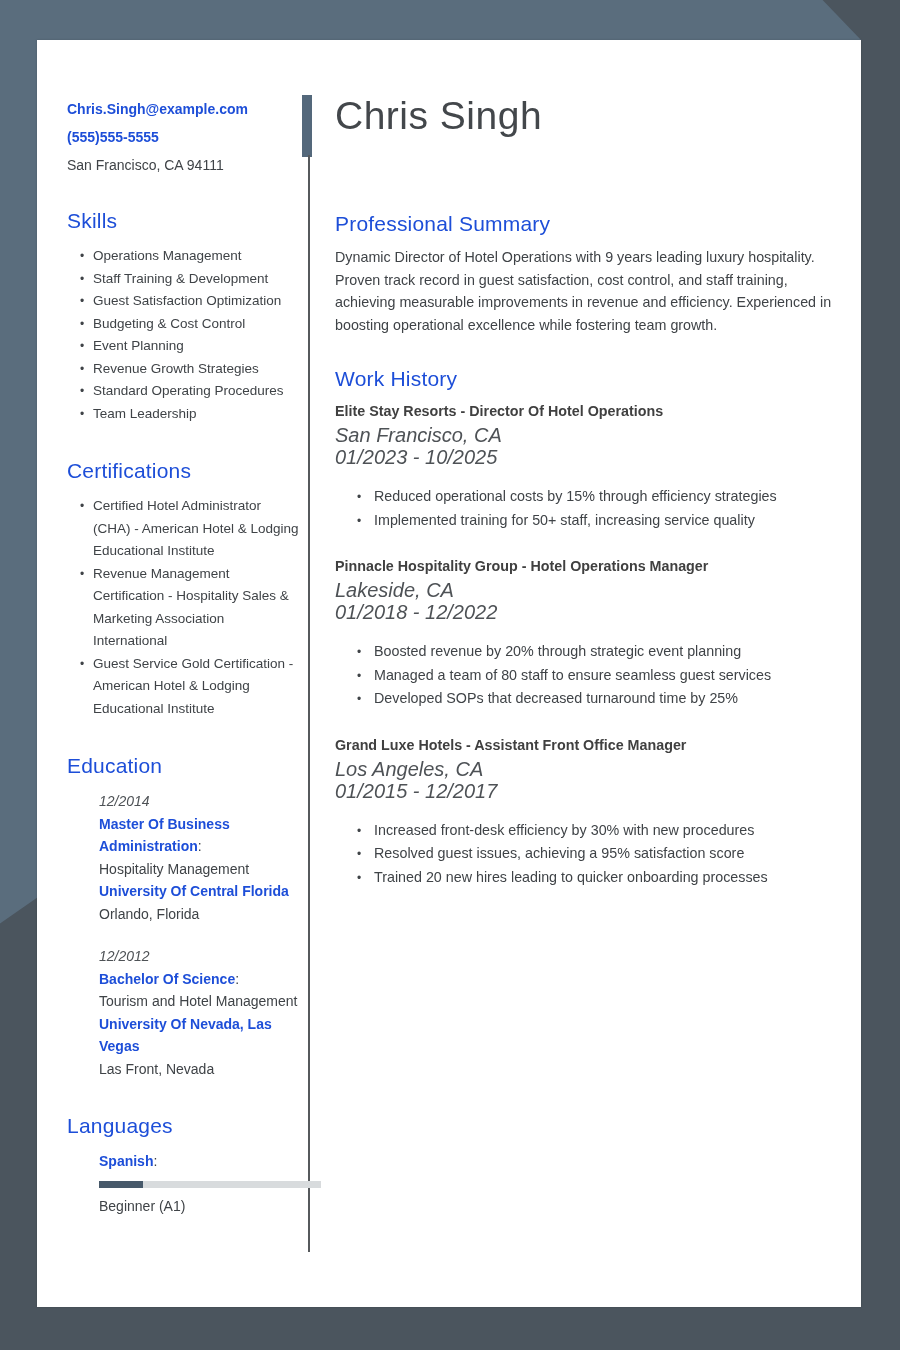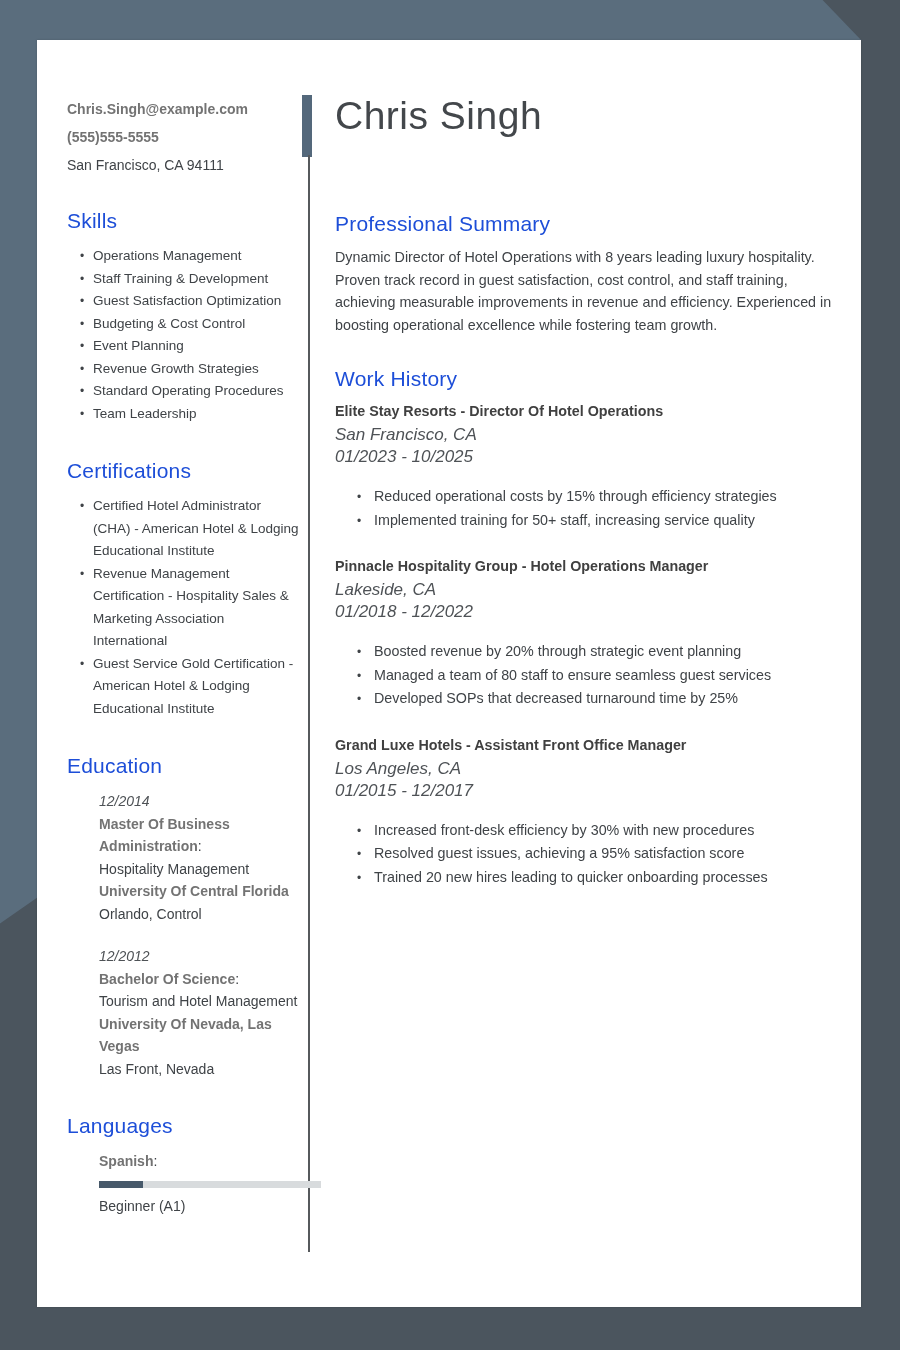--- a/index.html
+++ b/index.html
@@ -27,21 +27,21 @@
   }
   .divider {
     position:absolute; left:271px; top:115px; width:2px; height:1097px;
     background:#56595C;
   }
   
   .sidebar {
     position:absolute; left:30px; top:60px; width:232px;
   }
   .contact-line { font-size:14px; line-height:19px; margin-bottom:9px; }
-  .bold { font-weight:bold; color:#737373; }
+  .bold { font-weight:bold; color:#1d4ed8; }
   h2 {
     font-family:"Liberation Sans", sans-serif;
     font-size:21px; font-weight:400; color:#1d4ed8;
     letter-spacing:0.2px;
   }
   .sidebar h2 { margin-top:34px; margin-bottom:12px; }
   ul.dotlist { list-style:none; padding-left:13px; }
   ul.dotlist li {
     font-size:13.5px; line-height:22.5px;
     text-indent:-13px; padding-left:13px;
@@ -64,21 +64,21 @@
   h1 {
     font-size:39px; font-weight:300; color:#43474B;
     line-height:56px; letter-spacing:0.5px;
   }
   .main h2 { margin-bottom:10px; }
   .summary-section { margin-top:68px; }
   .summary-text { font-size:14.3px; line-height:22.5px; }
   .work-section { margin-top:31px; }
   .job { margin-bottom:24px; }
   .job-title { font-size:14.3px; font-weight:bold; color:#404040; line-height:21px; margin-bottom:2px; }
-  .job-meta { font-size:17px; line-height:22px; }
+  .job-meta { font-size:20px; line-height:22px; }
   ul.joblist { list-style:none; padding-left:22px; margin-top:17px; }
   ul.joblist li {
     font-size:14.3px; line-height:22.5px;
     text-indent:-17px; padding-left:17px;
   }
   ul.joblist li::before {
     content:"\2022"; display:inline-block; width:17px; text-indent:0;
     color:#3F4347; font-size:12px;
   }
 </style>
@@ -121,21 +121,21 @@
       </ul>
     </section>
 
     <section>
       <h2>Education</h2>
       <div class="edu-item">
         <div class="italic">12/2014</div>
         <div><span class="bold">Master Of Business Administration</span><span>:</span></div>
         <div>Hospitality Management</div>
         <div class="bold">University Of Central Florida</div>
-        <div>Orlando, Control</div>
+        <div>Orlando, Florida</div>
       </div>
       <div class="edu-item">
         <div class="italic">12/2012</div>
         <div><span class="bold">Bachelor Of Science</span><span>:</span></div>
         <div>Tourism and Hotel Management</div>
         <div class="bold">University Of Nevada, Las Vegas</div>
         <div>Las Front, Nevada</div>
       </div>
     </section>
 
@@ -149,21 +149,21 @@
         <div>Beginner (A1)</div>
       </div>
     </section>
   </aside>
 
   <main class="main">
     <h1>Chris Singh</h1>
 
     <section class="summary-section">
       <h2>Professional Summary</h2>
-      <p class="summary-text">Dynamic Director of Hotel Operations with 8 years leading luxury hospitality. Proven track record in guest satisfaction, cost control, and staff training, achieving measurable improvements in revenue and efficiency. Experienced in boosting operational excellence while fostering team growth.</p>
+      <p class="summary-text">Dynamic Director of Hotel Operations with 9 years leading luxury hospitality. Proven track record in guest satisfaction, cost control, and staff training, achieving measurable improvements in revenue and efficiency. Experienced in boosting operational excellence while fostering team growth.</p>
     </section>
 
     <section class="work-section">
       <h2>Work History</h2>
 
       <article class="job">
         <div class="job-title">Elite Stay Resorts - Director Of Hotel Operations</div>
         <div class="job-meta italic">San Francisco, CA</div>
         <div class="job-meta italic">01/2023 - 10/2025</div>
         <ul class="joblist">

